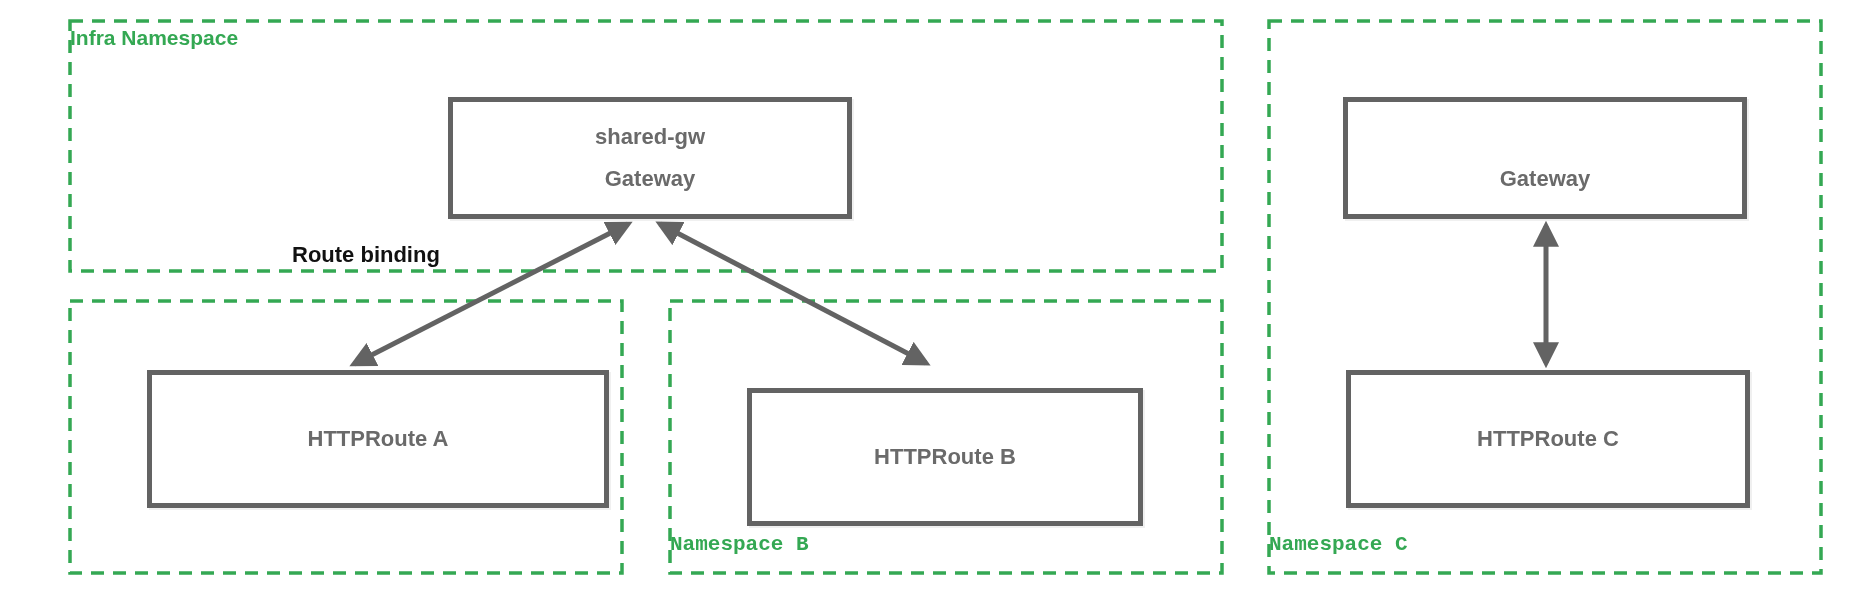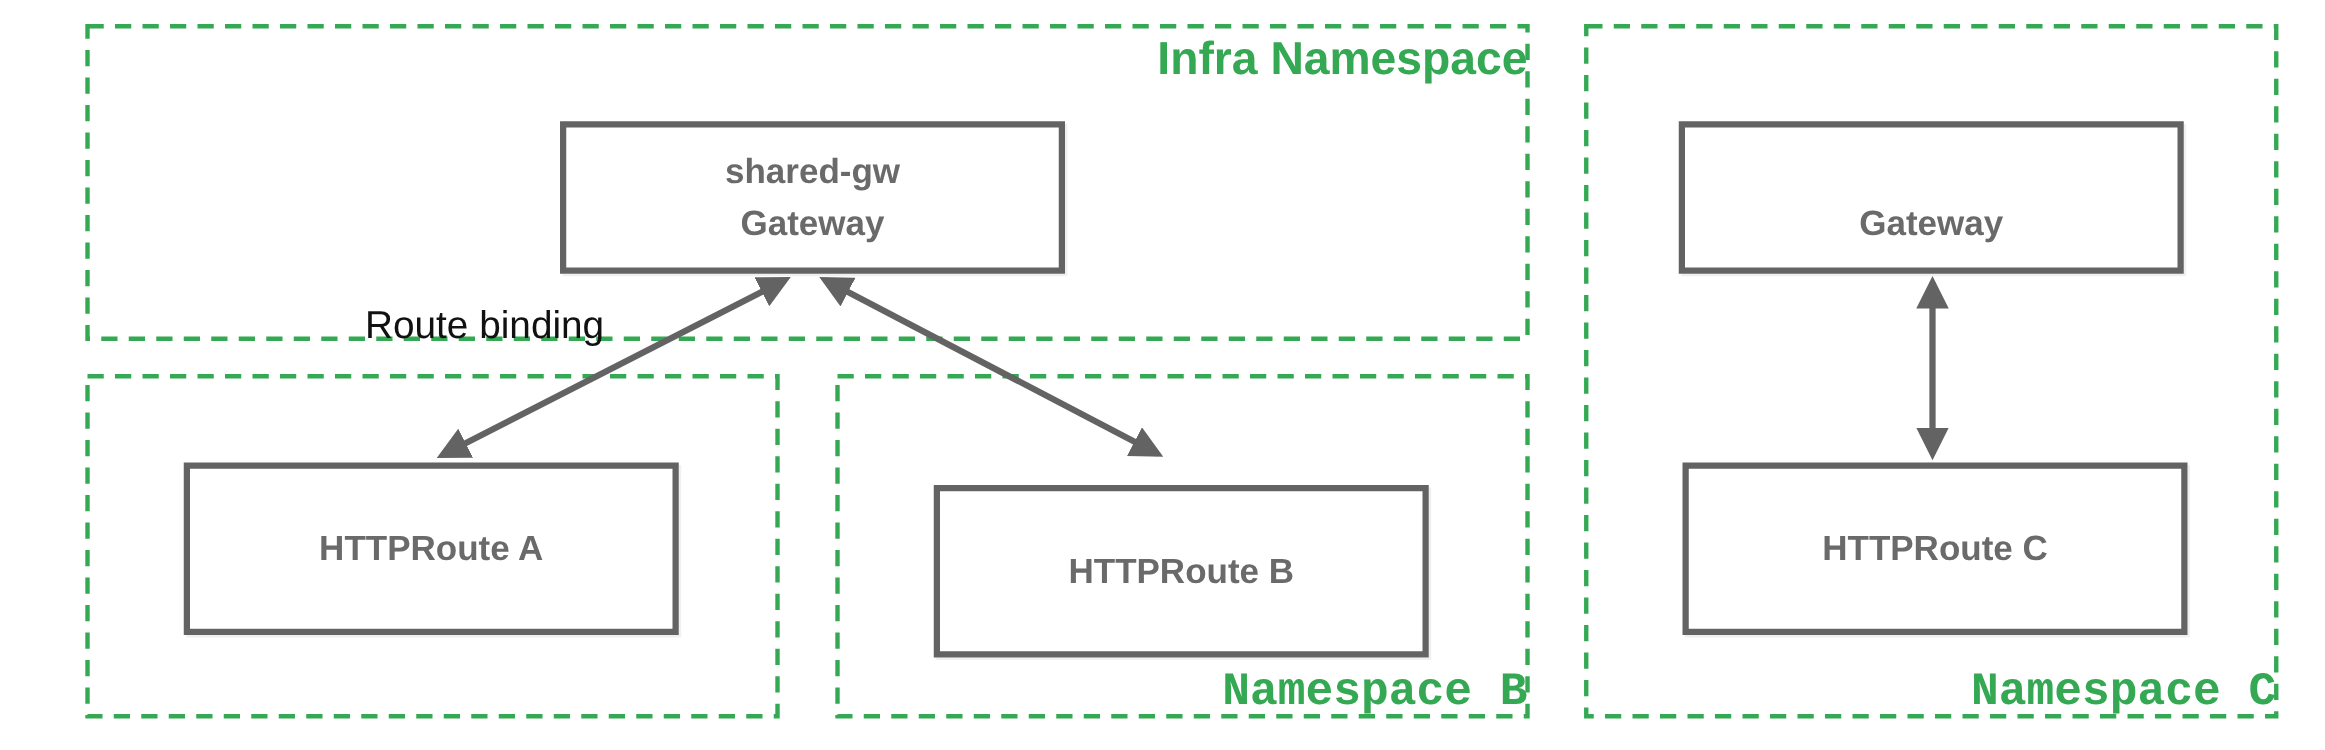--- a/index.html
+++ b/index.html
@@ -37,39 +37,39 @@
   .node {
     position: absolute;
     background: var(--background);
     border: 5px solid var(--node-border-gray);
     display: flex;
     align-items: center;
     justify-content: center;
     text-align: center;
     color: var(--node-text-gray);
     font-weight: bold;
-    font-size: 28px;
+    font-size: 22px;
     line-height: 42px;
     box-shadow: 2px 2px 0 rgba(0,0,0,0.06);
   }
 
   .ns-label {
     position: absolute;
     color: var(--namespace-green);
     font-weight: bold;
-    font-size: 37px;
-    text-align: right;
+    font-size: 21px;
+    text-align: left;
     white-space: nowrap;
   }
 
   .edge-label {
     position: absolute;
     color: var(--edge-label-black);
-    font-size: 31px;
-    font-weight: normal;
+    font-size: 22px;
+    font-weight: bold;
     white-space: nowrap;
   }
 </style>
 </head>
 <body>
 
 <div class="stage">
 
   <svg class="svg-layer" viewBox="0 0 1860 600" xmlns="http://www.w3.org/2000/svg">
     <defs>
@@ -101,21 +101,21 @@
     </div>
   </div>
 
   <div class="node" style="left:1343px; top:97px; width:404px; height:122px;">
     <div>
       <br>
       <span>Gateway</span>
     </div>
   </div>
 
-  <div class="node" style="left:147px; top:370px; width:396px; height:138px;">
+  <div class="node" style="left:147px; top:370px; width:462px; height:138px;">
     <span>HTTPRoute A</span>
   </div>
 
   <div class="node" style="left:747px; top:388px; width:396px; height:138px;">
     <span>HTTPRoute B</span>
   </div>
 
   <div class="node" style="left:1346px; top:370px; width:404px; height:138px;">
     <span>HTTPRoute C</span>
   </div>

